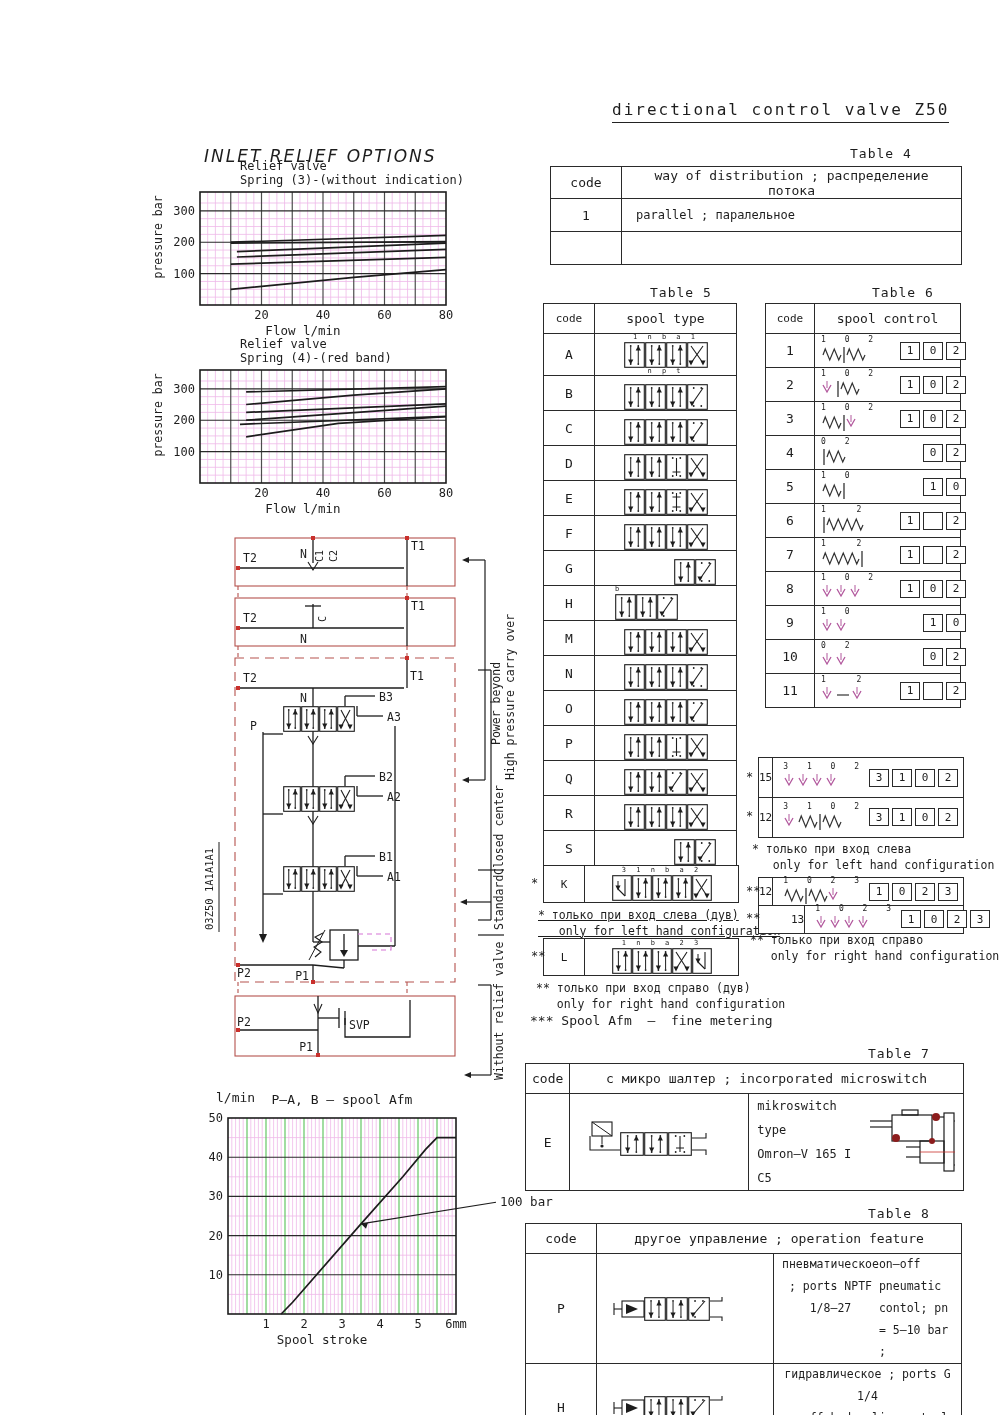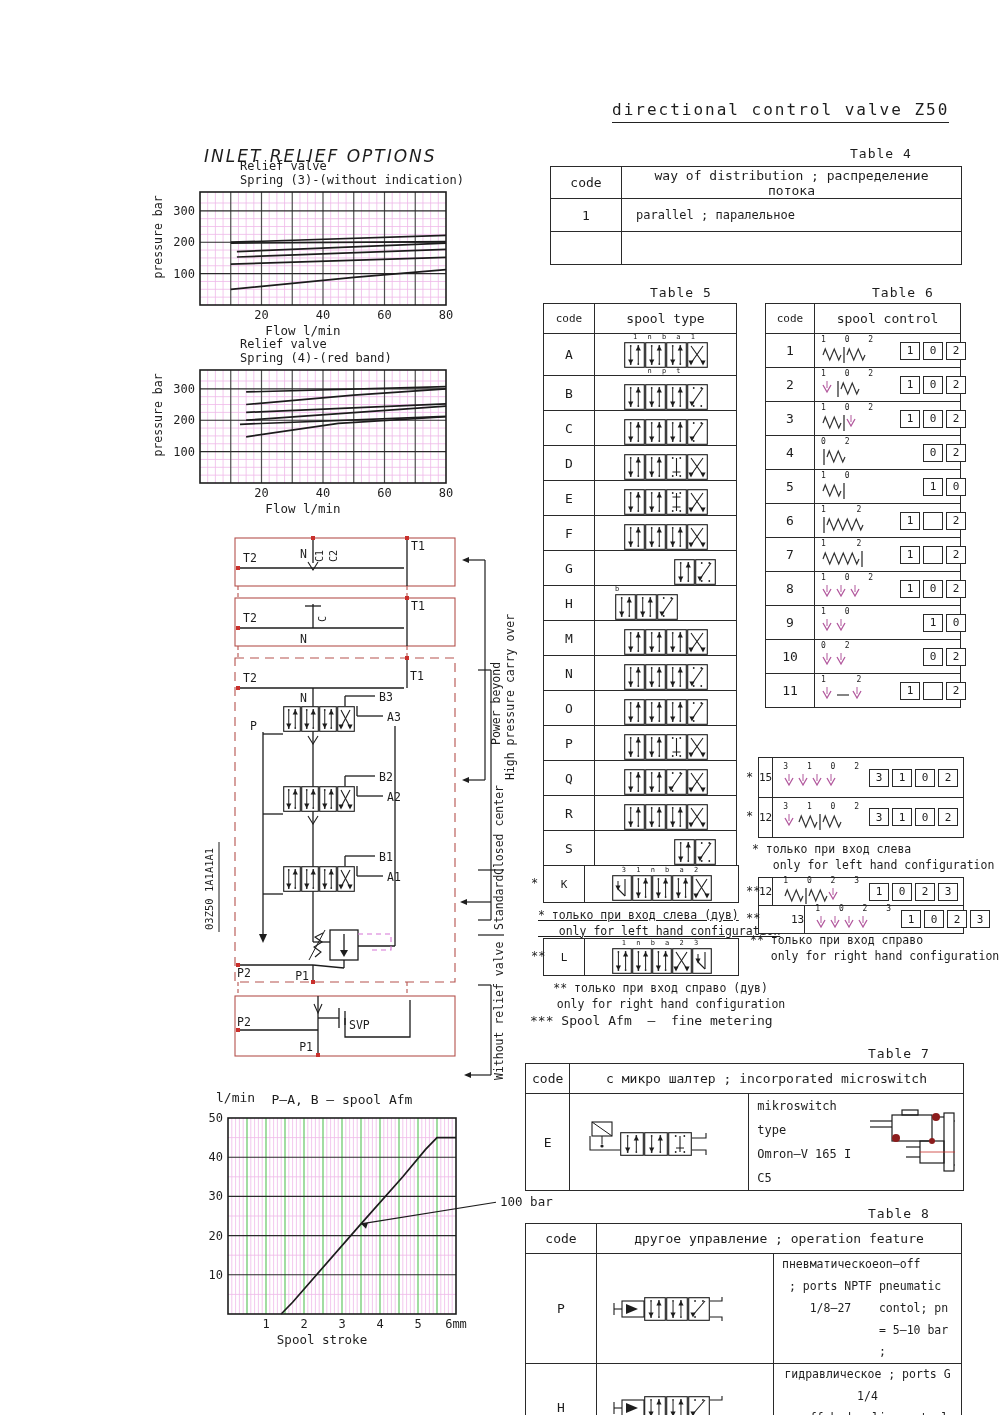--- a/index.html
+++ b/index.html
@@ -946,21 +946,21 @@
               <rect x="80.7" y="0.7" width="18.6" height="24.6" fill="#fff" stroke="#1d1d1d" stroke-width="1.1"></rect>
               <line x1="93" y1="4" x2="93" y2="21" stroke="#1d1d1d" stroke-width="1.1"></line>
               <line x1="93" y1="21" x2="86" y2="14" stroke="#1d1d1d" stroke-width="1.1"></line>
               <line x1="86" y1="14" x2="86" y2="6" stroke="#1d1d1d" stroke-width="1"></line>
               <polygon points="83.4,10.4 88.6,10.4 86,15.6" fill="#1d1d1d"></polygon>
             </g>
           </svg>
         </div>
       </div>
     </div>
-  <div class="fn" id="t5fnr" style="left:536px;top:981px;text-align:center;">** только при вход справо (дув)
+  <div class="fn" id="t5fnr" style="left:536px;top:981px;">** только при вход справо (дув)
    only for right hand configuration</div>
   <div class="fn" style="left:530px;top:1012px;font-size:13px;">*** Spool Afm  —  fine metering</div>
 
   <table class="dt abs" style="left:765px;top:303px;width:196px;">
     <thead>
       <tr style="height:30px;">
         <th style="width:36px;font-size:11px;">code</th>
         <th>spool control</th>
       </tr>
     </thead>

